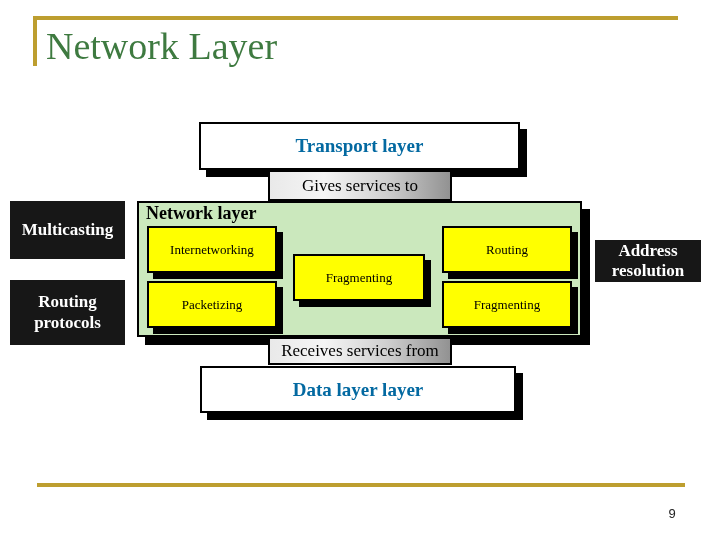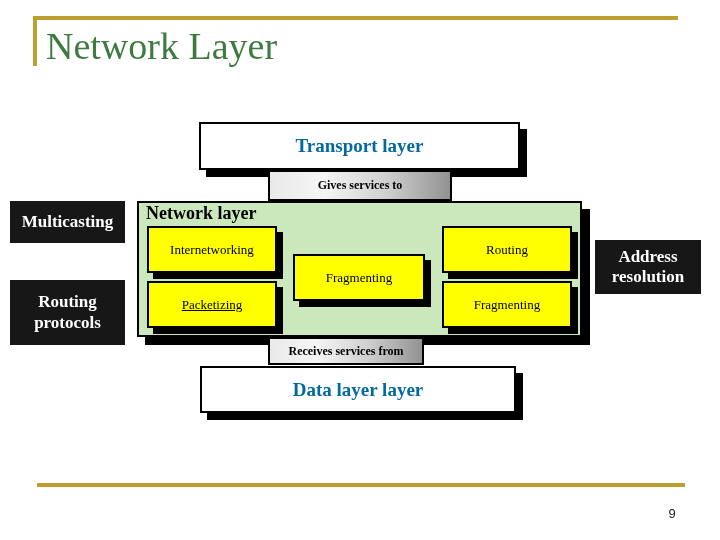--- a/index.html
+++ b/index.html
@@ -61,27 +61,26 @@
     font-size: 19px;
     color: #0369a1;
     z-index: 1;
   }
   .transport { left: 199px; top: 122px; width: 321px; height: 48px; }
   .datalink  { left: 200px; top: 366px; width: 316px; height: 47px; }
 
   .connector {
     background: linear-gradient(to right, #e9e9e9 0%, #f5f5f5 30%, #cfcfcf 65%, #929292 100%);
     border: 2px solid #000;
-    font-size: 12px;
+    font-size: 17px;
     color: #000;
     z-index: 3;
-    font-weight: bold;
   }
   .gives    { left: 268px; top: 170px; width: 184px; height: 31px; }
-  .receives { left: 268px; top: 337px; width: 156px; height: 28px; }
+  .receives { left: 268px; top: 337px; width: 184px; height: 28px; }
 
   .network-box {
     position: absolute;
     left: 137px; top: 201px;
     width: 445px; height: 136px;
     background: var(--network-fill);
     border: 2px solid #000;
     box-shadow: 8px 8px 0 #000;
     z-index: 1;
   }
@@ -96,37 +95,37 @@
 
   .module {
     background: var(--module-yellow);
     border: 2px solid #000;
     box-shadow: 6px 6px 0 #000;
     font-size: 13px;
     color: #000;
     z-index: 2;
   }
   .internetworking { left: 147px; top: 226px; width: 130px; height: 47px; }
-  .packetizing     { left: 147px; top: 281px; width: 130px; height: 47px; text-decoration: underline; }
+  .packetizing     { left: 147px; top: 281px; width: 130px; height: 47px; }
   .addressing      { left: 293px; top: 254px; width: 132px; height: 47px; }
   .routing         { left: 442px; top: 226px; width: 130px; height: 47px; }
   .fragmenting     { left: 442px; top: 281px; width: 130px; height: 47px; }
 
   .side-box {
     background: var(--side-box-black);
     color: #fff;
     font-weight: bold;
     font-size: 17px;
     line-height: 1.18;
     z-index: 2;
     padding: 2px;
   }
-  .multicasting       { left: 10px;  top: 201px; width: 115px; height: 42px; }
+  .multicasting       { left: 10px;  top: 201px; width: 115px; height: 58px; }
   .routing-protocols  { left: 10px;  top: 280px; width: 115px; height: 65px; }
-  .address-resolution { left: 595px; top: 240px; width: 106px; height: 54px; }
+  .address-resolution { left: 595px; top: 240px; width: 106px; height: 42px; }
 </style>
 </head>
 <body>
 
 <div class="slide">
 
   <div class="rule rule-top"></div>
   <div class="rule rule-left"></div>
 
   <h1 class="title">Network Layer</h1>

